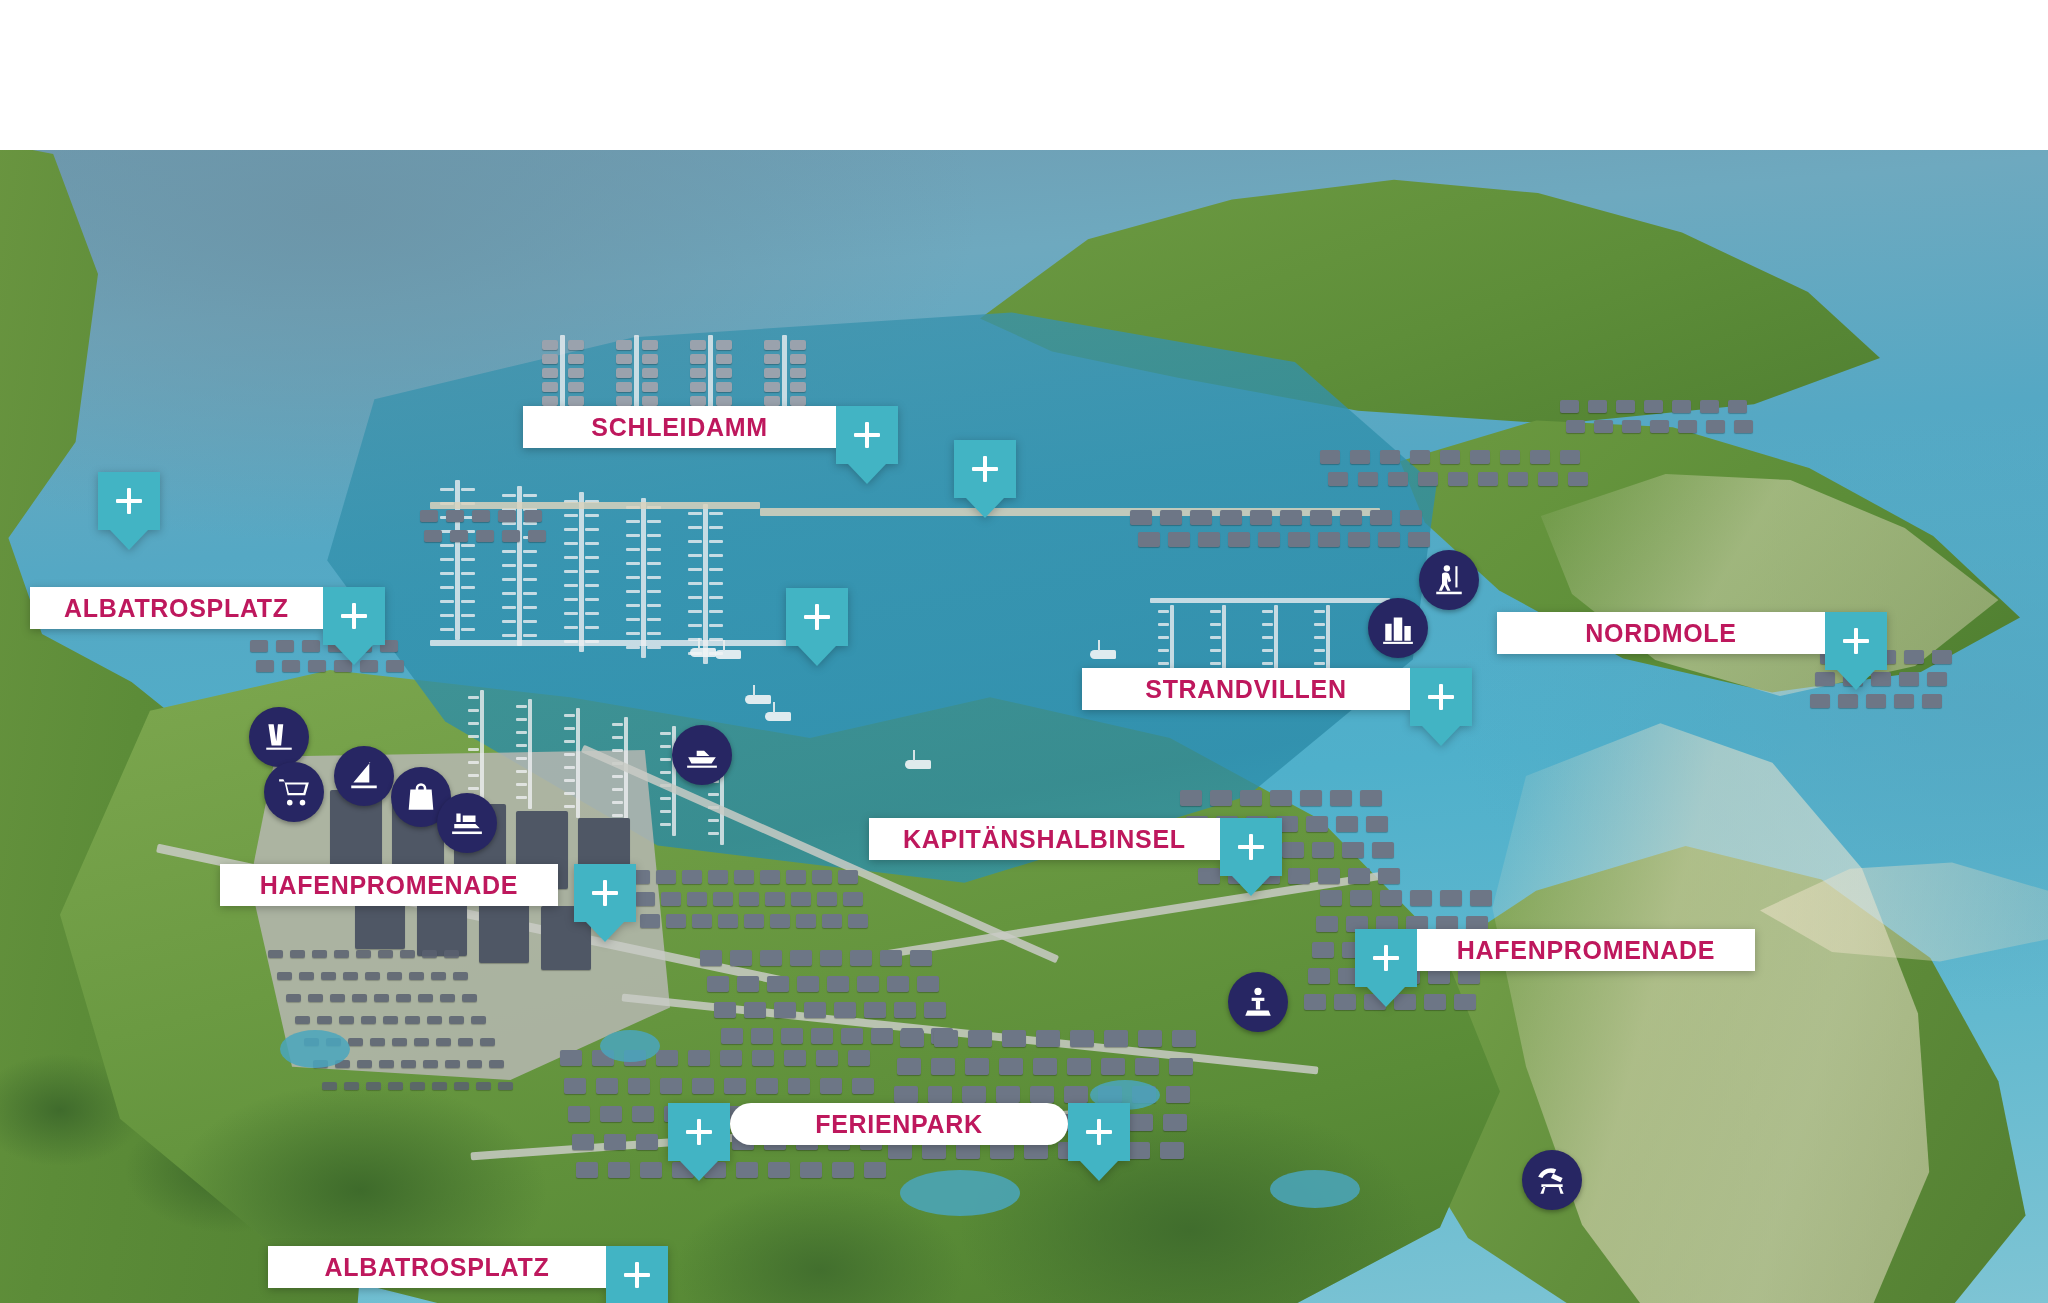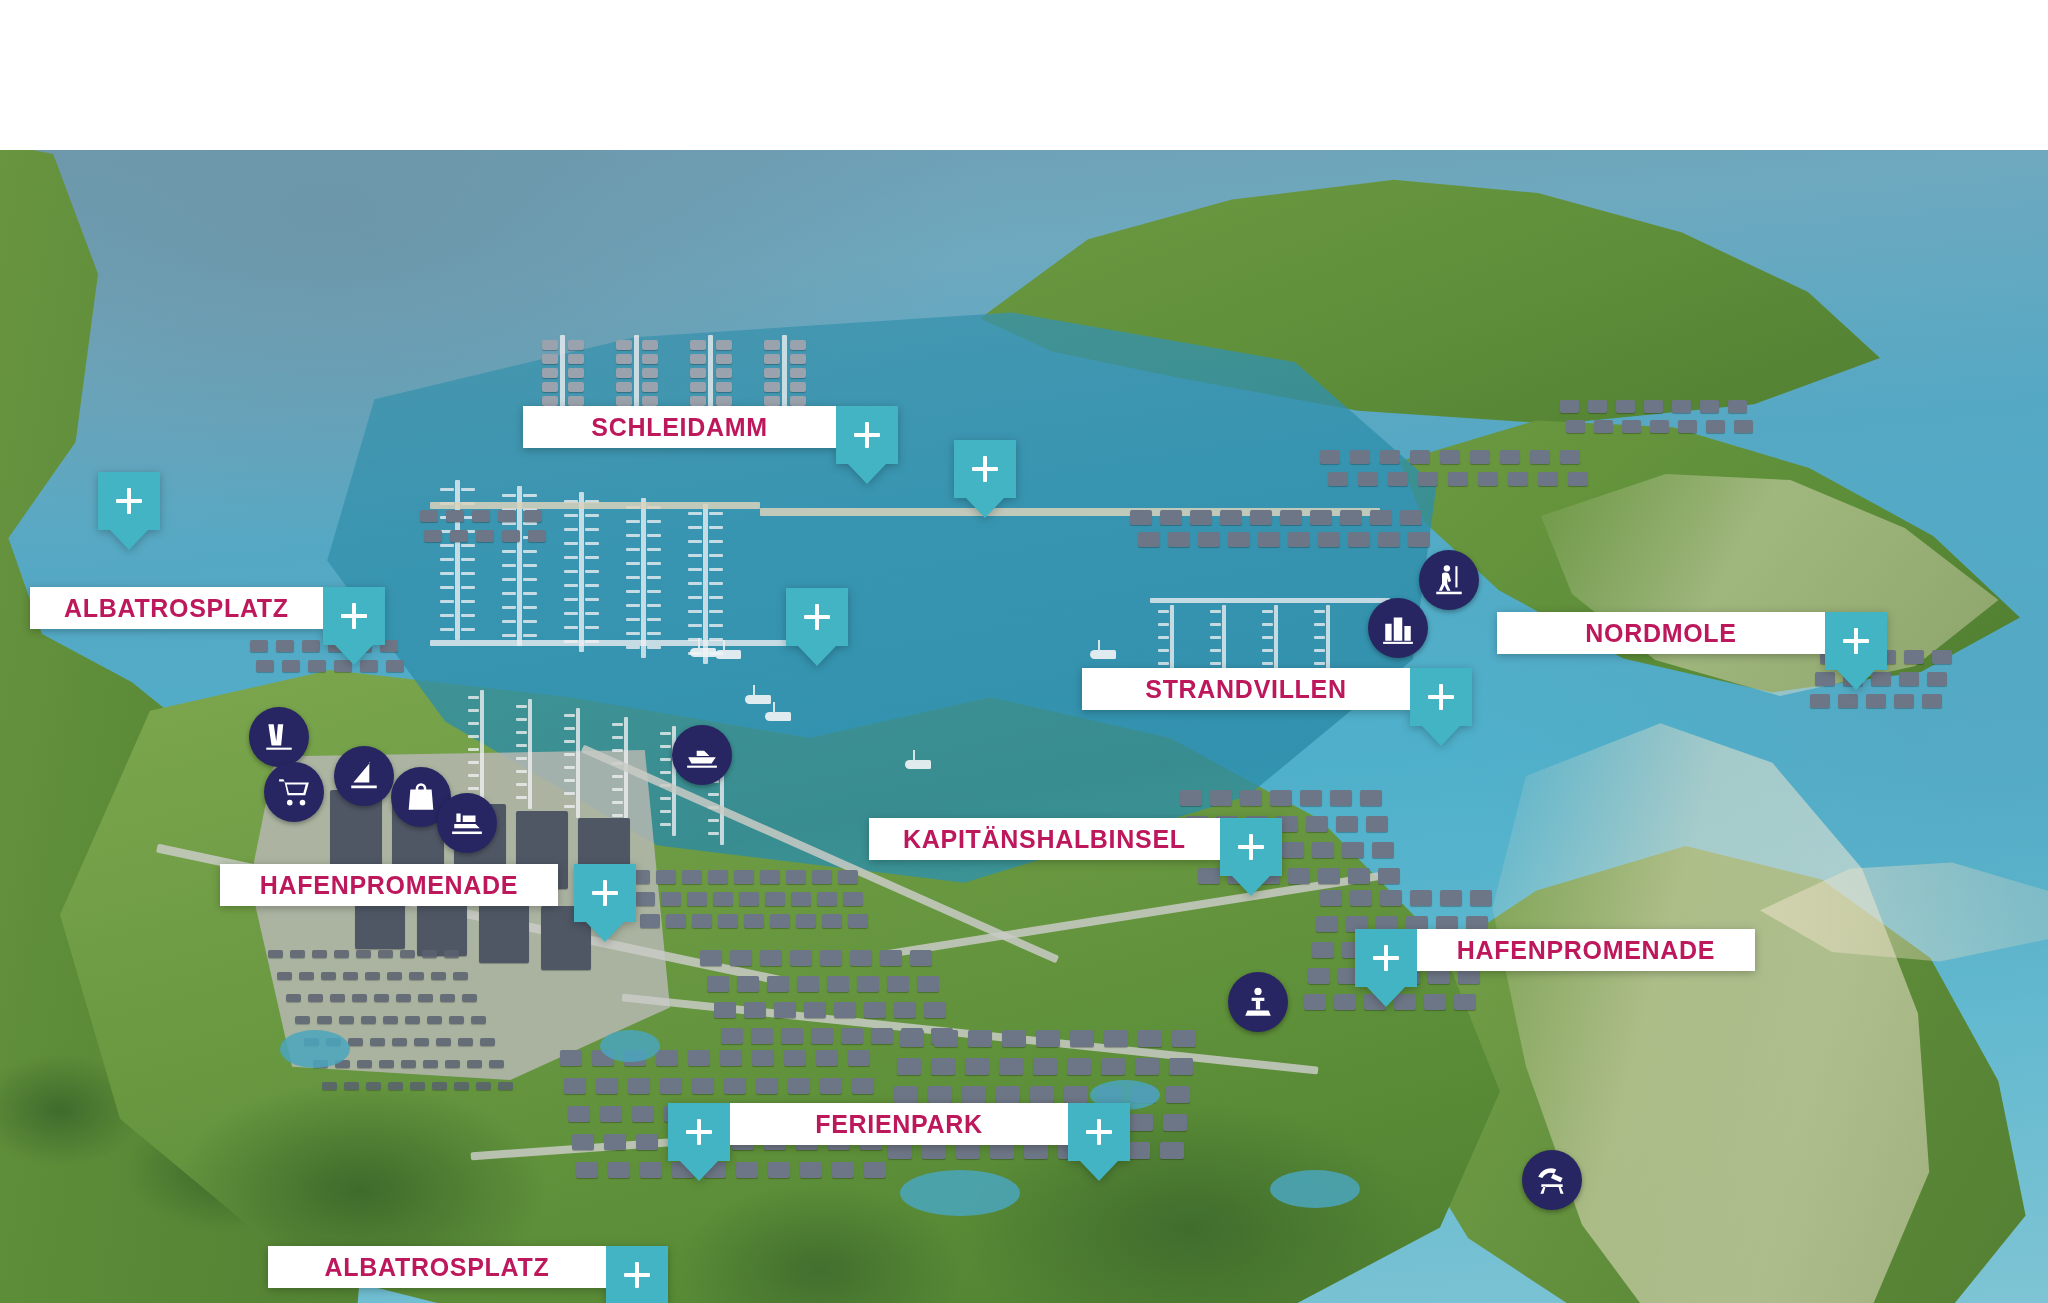--- a/index.html
+++ b/index.html
@@ -996,21 +996,21 @@
         <div class="hotspot pin-left" style="left: 1355px; top: 779px;">
           <div class="hs-pin">
             <span class="plus"></span>
           </div>
           <div class="hs-text" style="min-width: 338px;">HAFENPROMENADE</div>
         </div>
         <div class="hotspot" style="left: 668px; top: 953px;">
           <div class="hs-pin">
             <span class="plus"></span>
           </div>
-          <div class="hs-text" style="min-width: 338px;">FERIENPARK</div>
+          <div class="hs-text" style="min-width: 338px; border-radius: 26px;">FERIENPARK</div>
           <div class="hs-pin">
             <span class="plus"></span>
           </div>
         </div>
         <div class="hotspot" style="left: 268px; top: 1096px;">
           <div class="hs-text" style="min-width: 338px;">ALBATROSPLATZ</div>
           <div class="hs-pin">
             <span class="plus"></span>
           </div>
         </div>

